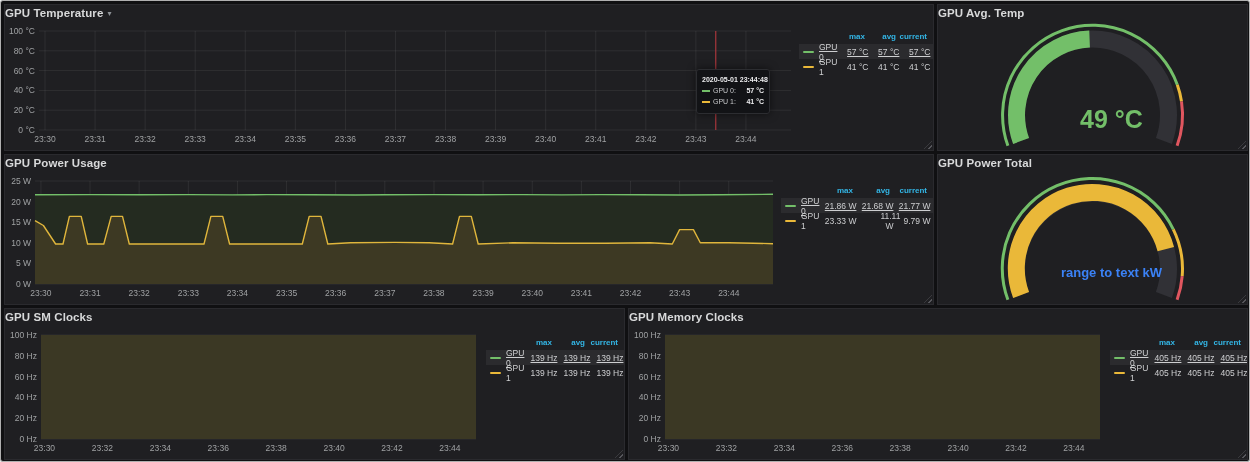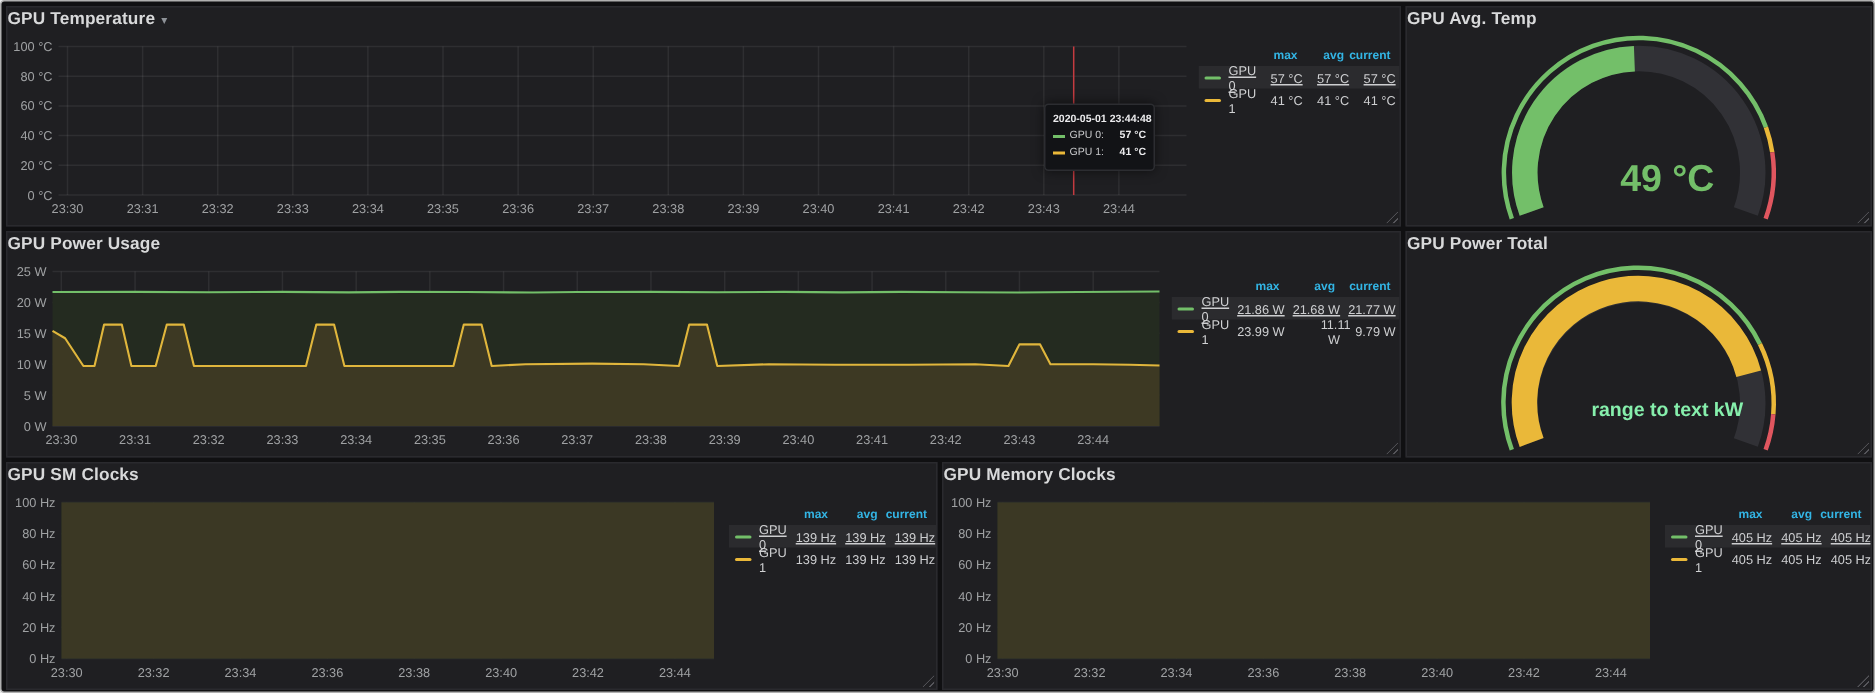--- a/index.html
+++ b/index.html
@@ -237,42 +237,42 @@
           <div class="lrow hl">
             <span class="dash" style="background: rgb(115, 191, 105);"></span>
             <span class="lname">GPU 0</span>
             <span class="lval" style="width: 37px;">21.86 W</span>
             <span class="lval" style="width: 37px;">21.68 W</span>
             <span class="lval" style="width: 37px;">21.77 W</span>
           </div>
           <div class="lrow">
             <span class="dash" style="background: rgb(234, 184, 57);"></span>
             <span class="lname">GPU 1</span>
-            <span class="lval" style="width: 37px;">23.99 W</span>
+            <span class="lval" style="width: 37px;">23.33 W</span>
             <span class="lval" style="width: 37px; padding-left: 24px;">11.11 W</span>
             <span class="lval" style="width: 37px;">9.79 W</span>
           </div>
         </div>
     </div>
     <div class="resize"></div>
   </section>
 
   <section class="panel p4">
     <div class="panel-header">
       <span class="panel-title">GPU Power Total</span>
     </div>
     <div class="panel-body gauge-body">
       <svg id="gauge-power-total" width="309" height="133">
           <path d="M 83.1 124.0 A 76 76 0 1 1 225.9 124.0" fill="none" stroke="#313136" stroke-width="17"></path>
           <path d="M 83.1 124.0 A 76 76 0 1 1 227.8 78.1" fill="none" stroke="#EAB839" stroke-width="17"></path>
           <path d="M 69.9 128.8 A 90 90 0 0 1 235.3 58.3" fill="none" stroke="#73BF69" stroke-width="3"></path>
           <path d="M 235.3 58.3 A 90 90 0 0 1 244.2 105.2" fill="none" stroke="#EAB839" stroke-width="3"></path>
           <path d="M 244.2 105.2 A 90 90 0 0 1 239.1 128.8" fill="none" stroke="#E0565F" stroke-width="3"></path>
         </svg>
-      <div class="gauge-value gv-power" id="gv-power" style="color: #86efac;">range to text kW</div>
+      <div class="gauge-value gv-power" id="gv-power" style="color: #3b82f6;">range to text kW</div>
     </div>
     <div class="resize"></div>
   </section>
 
   <section class="panel p5">
     <div class="panel-header">
       <span class="panel-title">GPU SM Clocks</span>
     </div>
     <div class="panel-body">
       <div class="chart-wrap" id="chart-sm" style="width: 481px;"><svg width="481" height="134">

